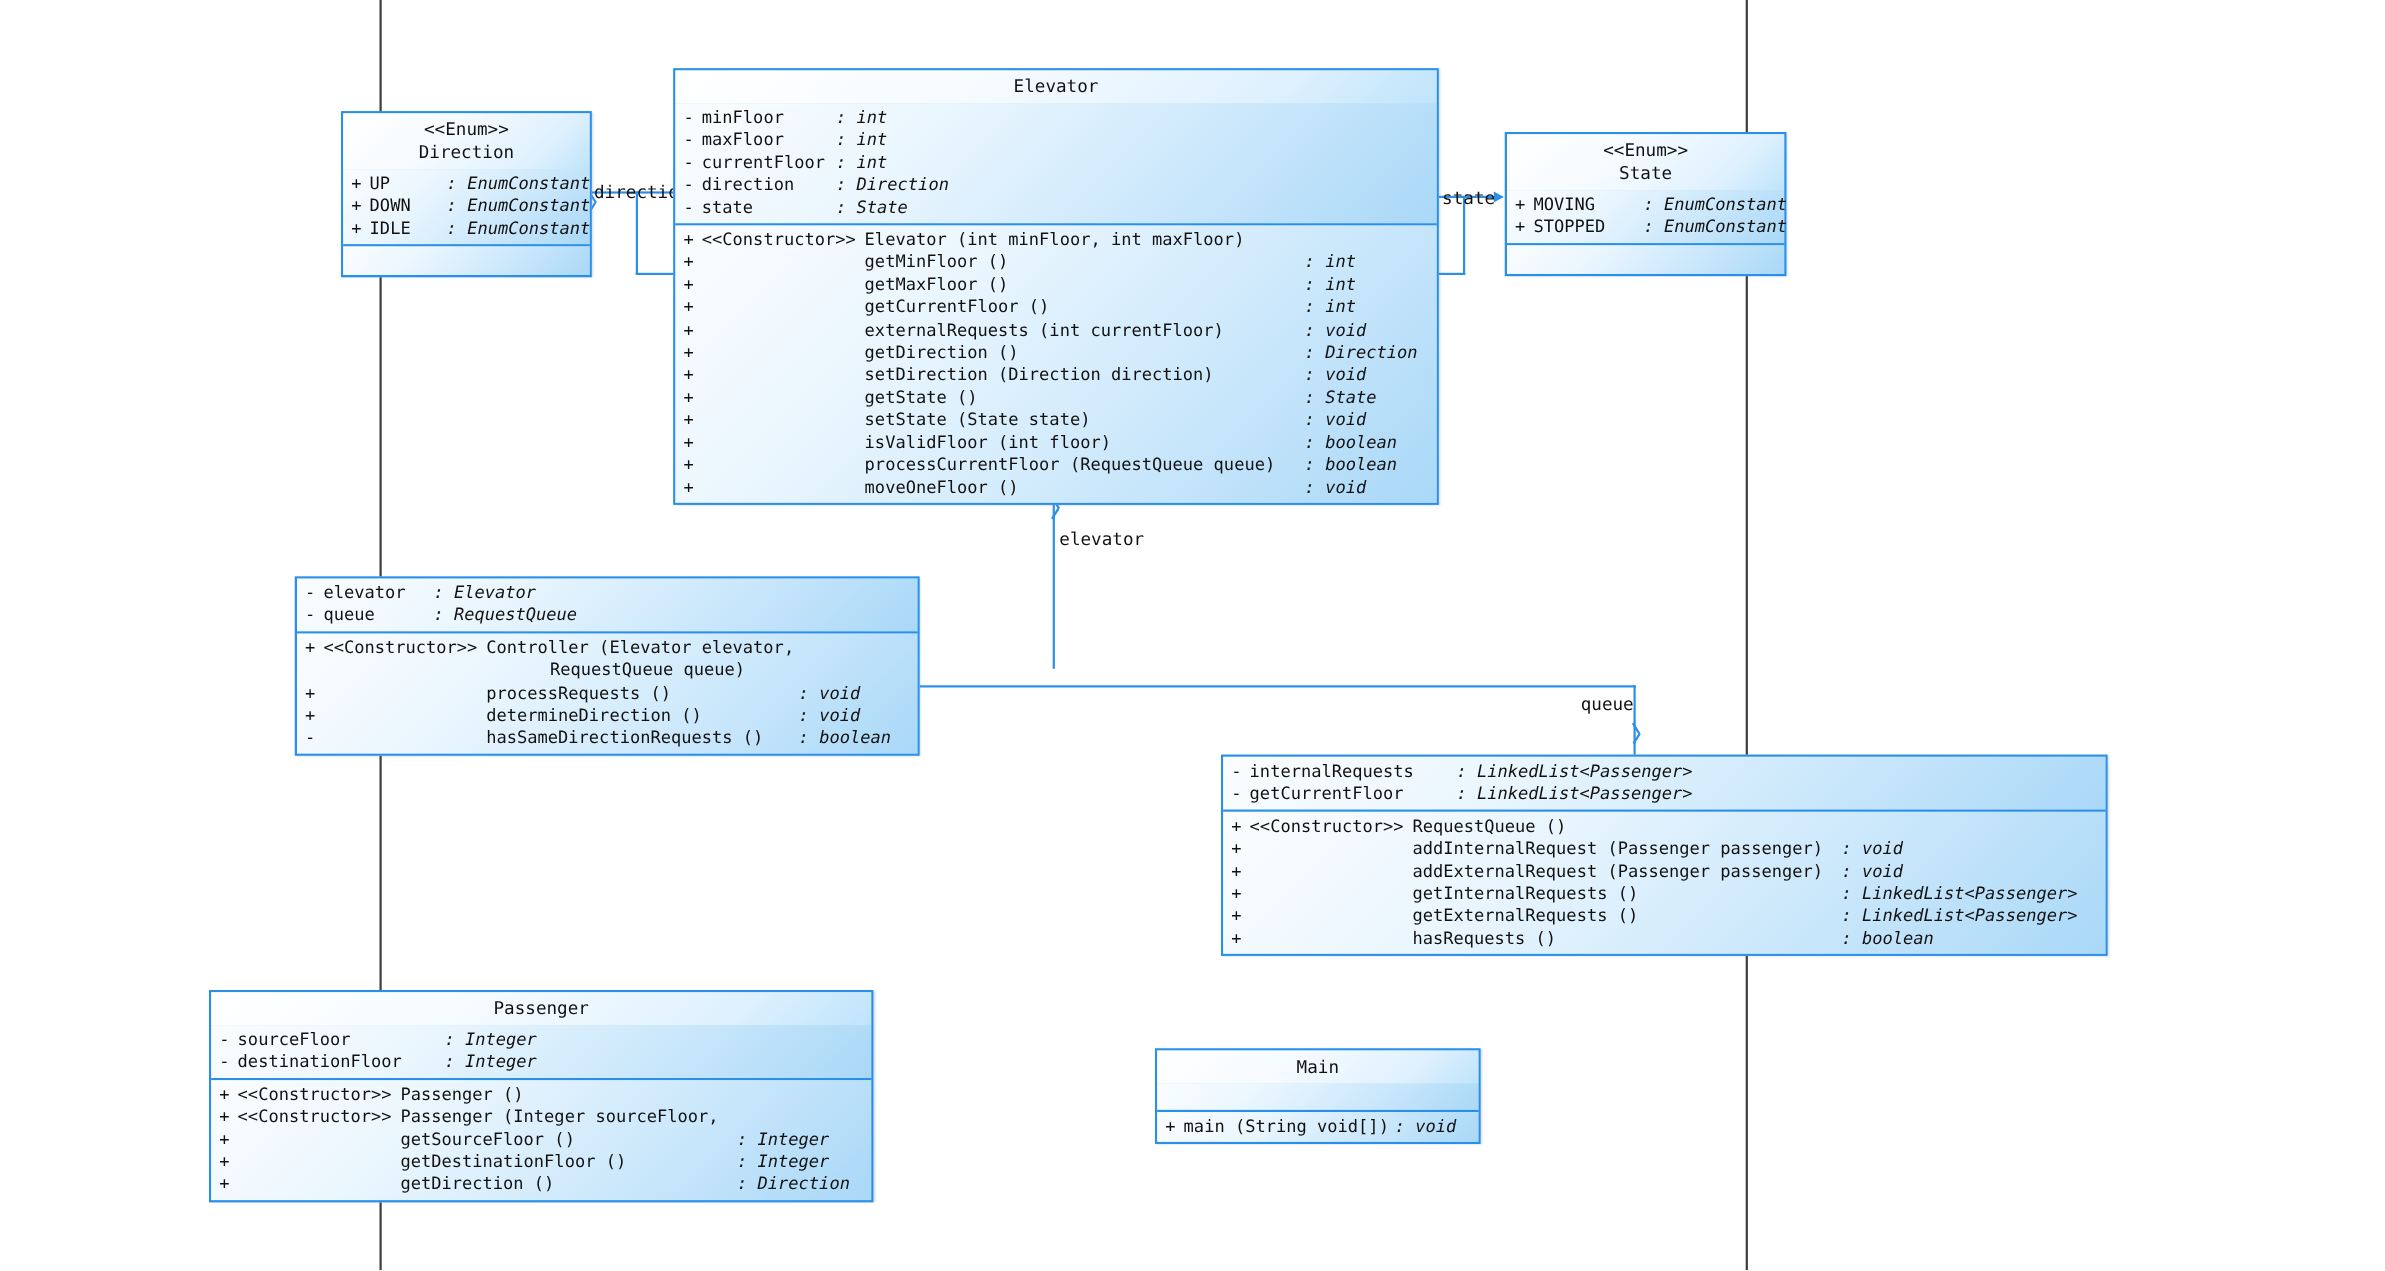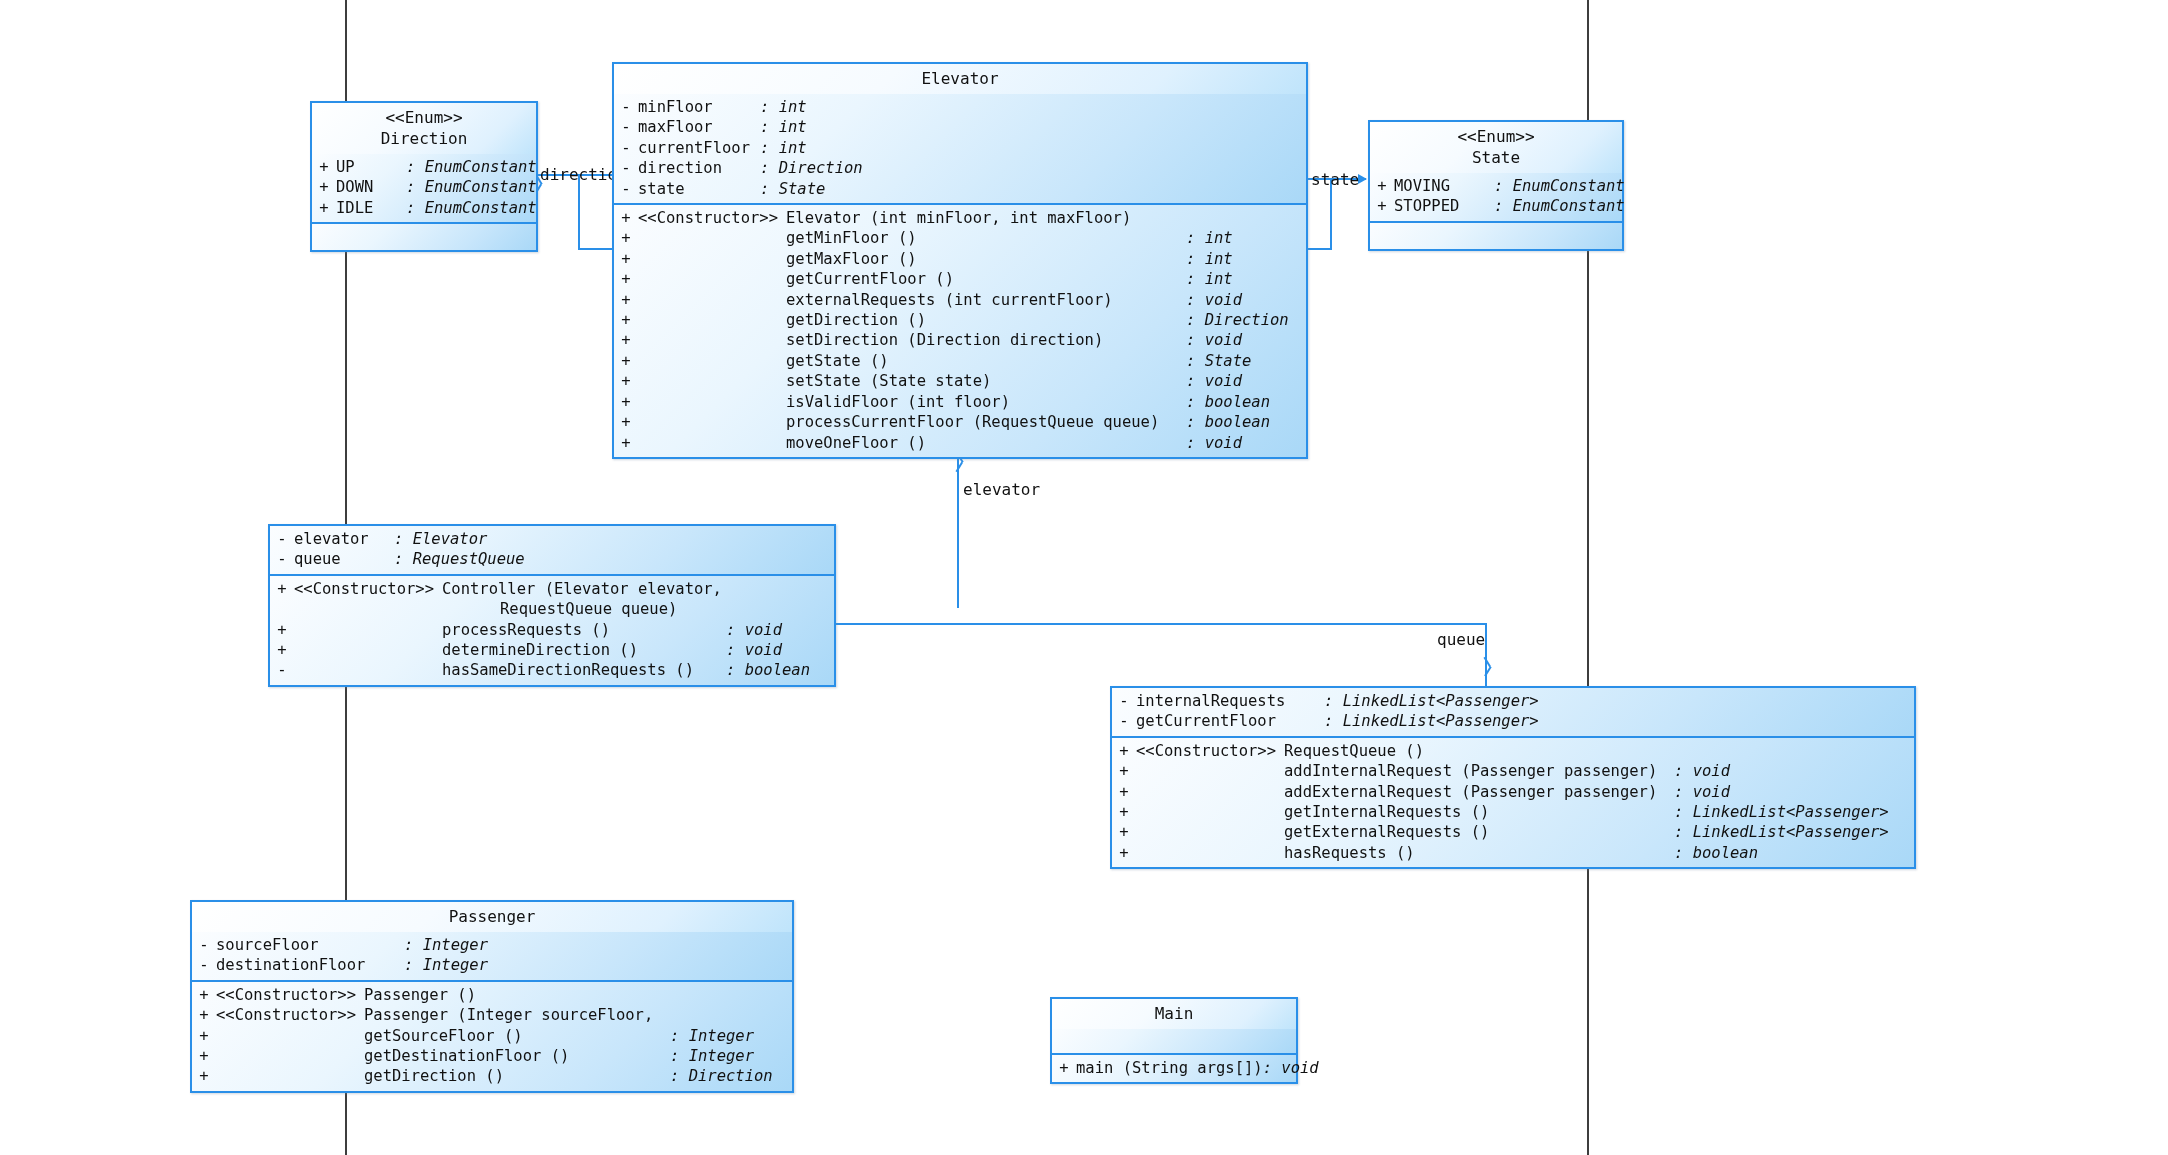--- a/index.html
+++ b/index.html
@@ -459,28 +459,28 @@
       <div class="row">
         <span class="vis">+</span>
         <span class="nm" style="width:148px"></span>
         <span class="nm">getDirection ()</span>
         <span class="spacer"></span>
         <span class="ty" style="width:122px">: Direction</span>
       </div>
     </div>
   </div>
 
-  <div class="uml" style="left:1050px;top:997px;width:248px;">
+  <div class="uml" style="left:1050px;top:953px;width:296px;">
     <div class="uml-title">
       <span class="stereo">Main</span>
     </div>
     <div class="compartment empty"></div>
     <div class="compartment">
       <div class="row">
         <span class="vis">+</span>
-        <span class="nm">main (String args[])</span>
+        <span class="nm">main (String void[])</span>
         <span class="spacer"></span>
         <span class="ty" style="width:76px">: void</span>
       </div>
     </div>
   </div>
 
 </div>
 
 </body></html>

